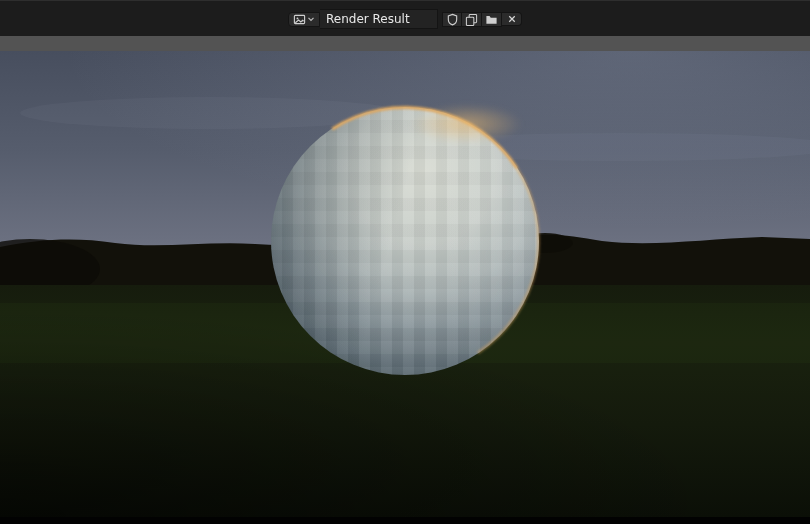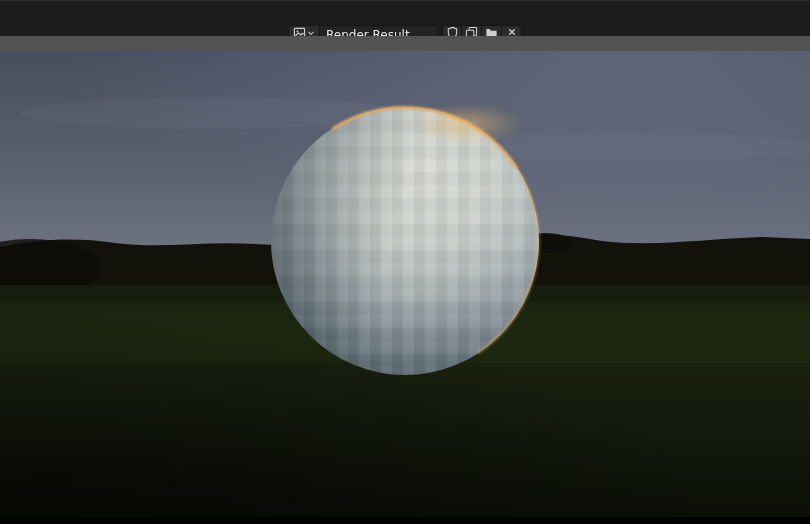--- a/index.html
+++ b/index.html
@@ -9,21 +9,21 @@
   .window { position:relative; width:810px; height:524px; background:#000; }
 
   
   .topbar {
     position:absolute; top:0; left:0; width:810px; height:36px;
     background:var(--topbar-bg,#1c1c1c);
     border-top:1px solid #2e2e2e;
     display:flex; justify-content:center; align-items:flex-start;
   }
   .datablock {
-    margin-top:24px; height:20px; display:flex; align-items:flex-start;
+    margin-top:8px; height:20px; display:flex; align-items:center;
     border-radius:4px;
   }
   .seg {
     background:var(--button-bg,#2b2b2b); border:1px solid #141414;
     display:flex; align-items:center; justify-content:center;
     color:#cfcfcf; cursor:pointer; padding:0;
   }
   .seg + .seg { border-left:none; }
   .seg-first { border-radius:4px 0 0 4px; width:32px; gap:1px; }
   .seg-last  { border-radius:0 4px 4px 0; }

